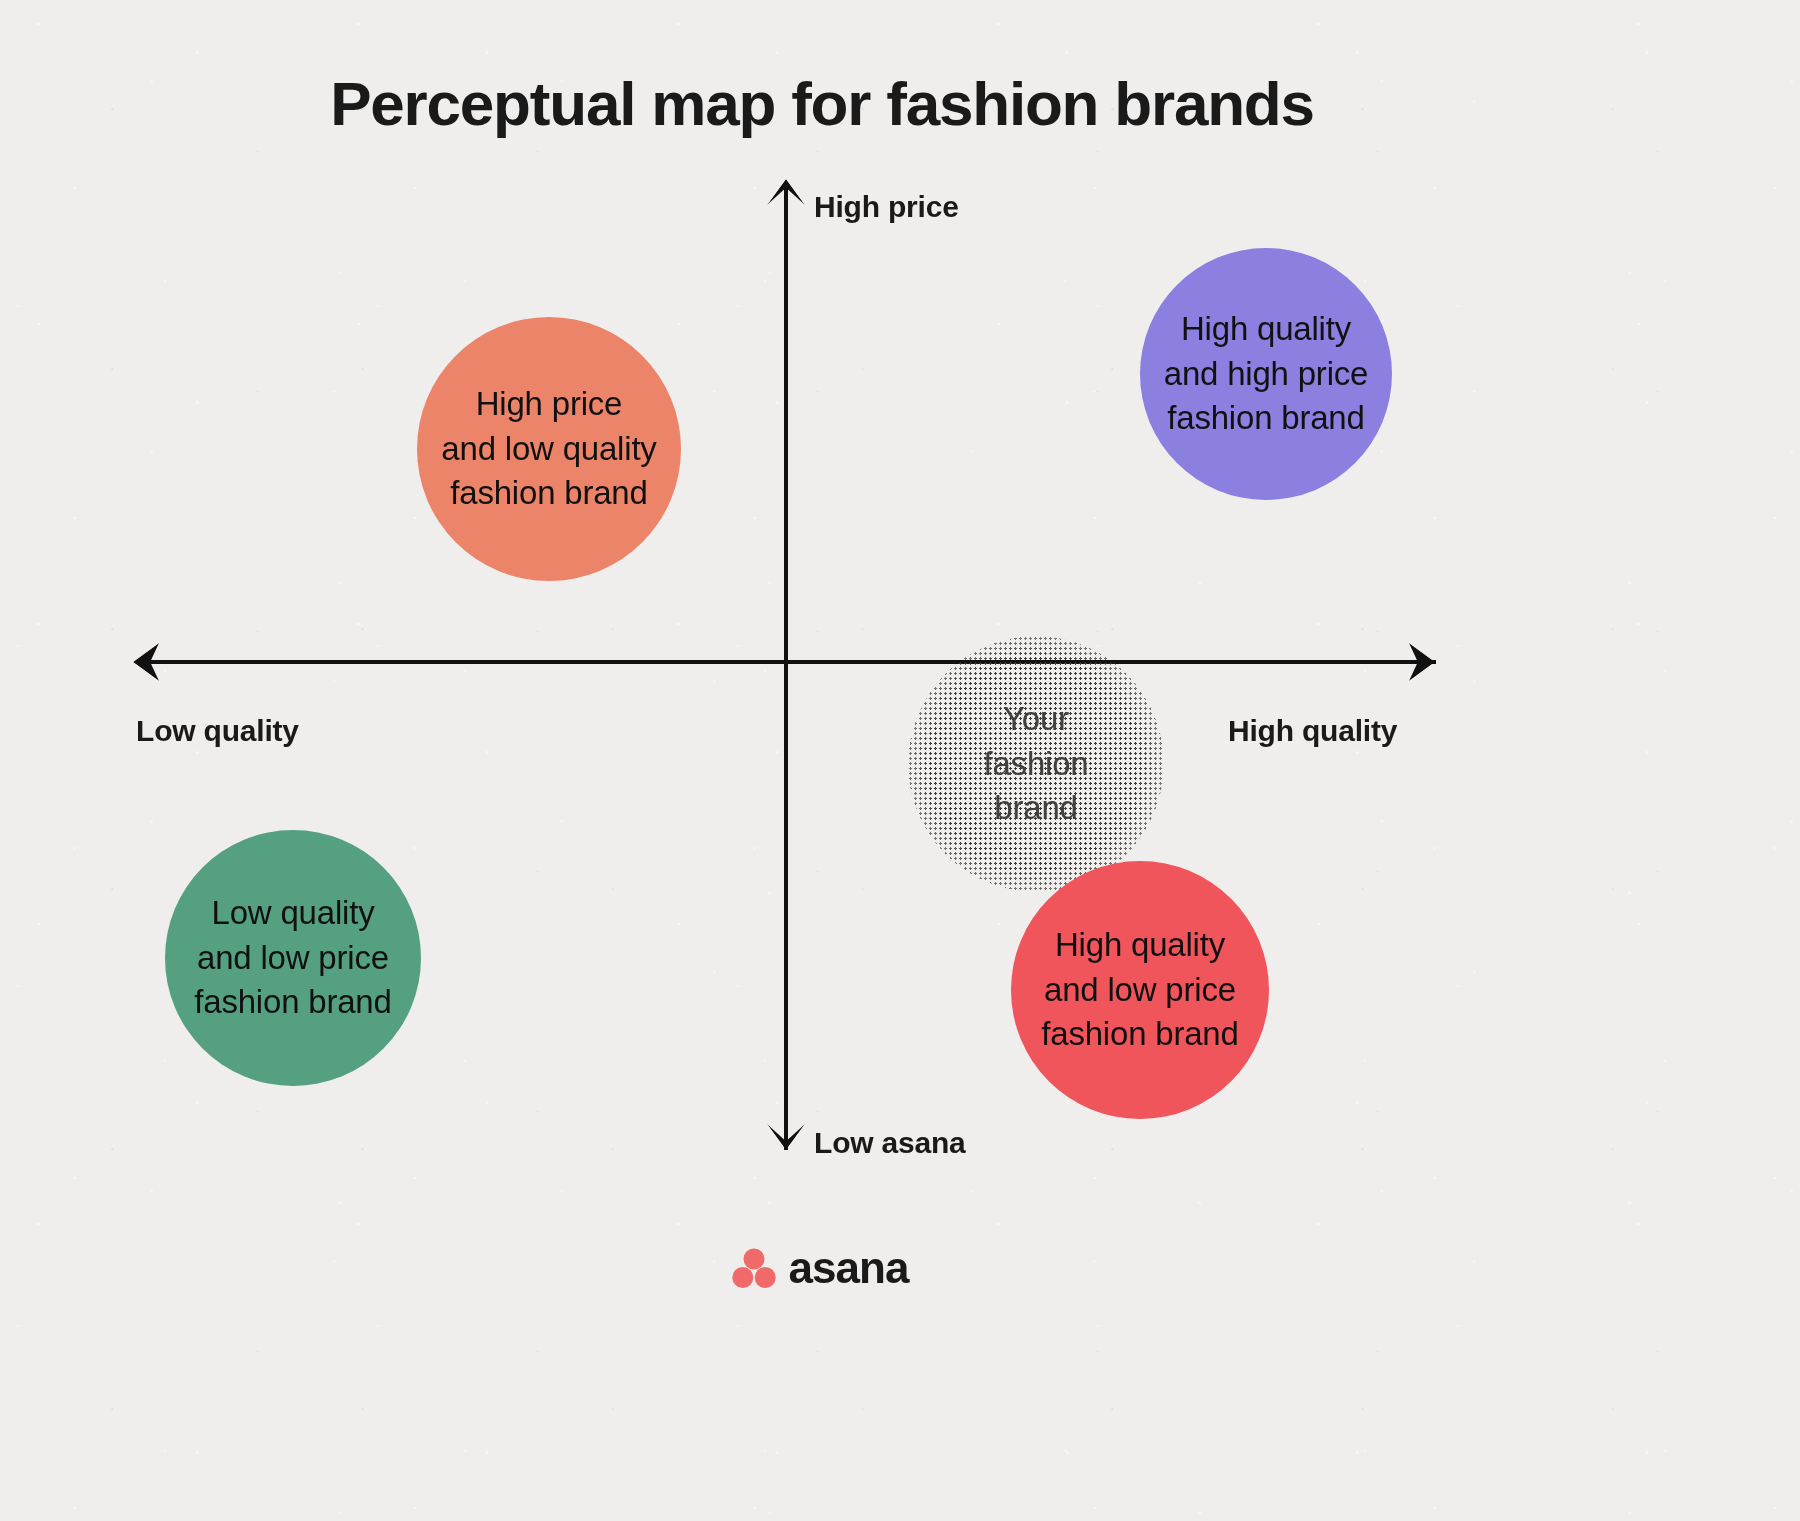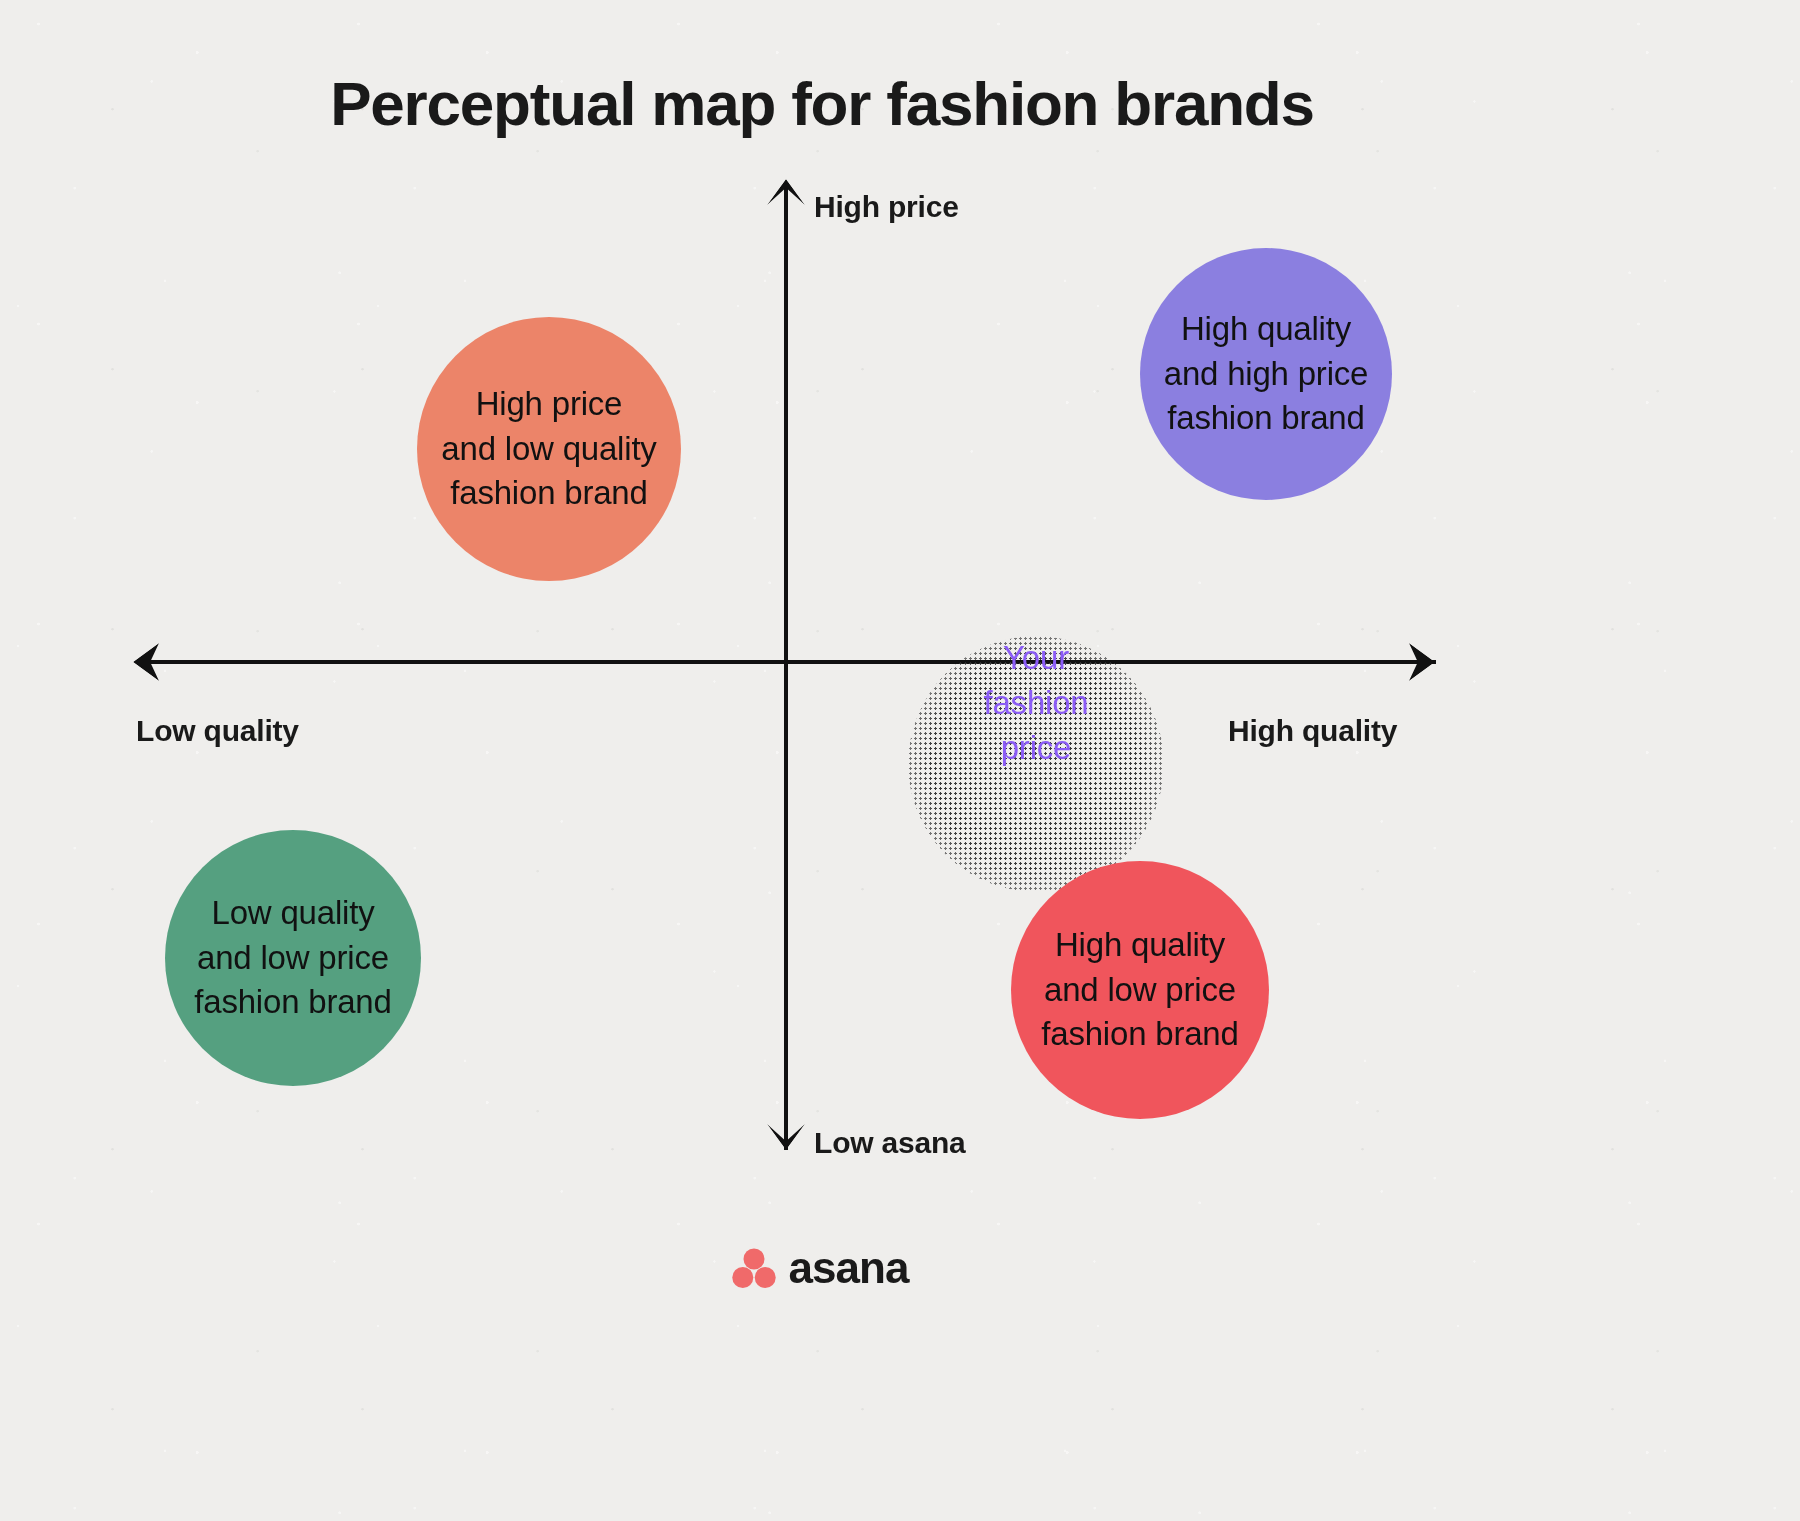--- a/index.html
+++ b/index.html
@@ -161,25 +161,26 @@
     background-size: 5px 5px;
     -webkit-mask-image: radial-gradient(circle at 50% 50%, #000 58%, rgba(0,0,0,.55) 74%, rgba(0,0,0,.15) 90%, transparent 100%);
     mask-image: radial-gradient(circle at 50% 50%, #000 58%, rgba(0,0,0,.55) 74%, rgba(0,0,0,.15) 90%, transparent 100%);
   }
   
   #bubble-your-fashion-brand-label {
     position: absolute;
     left: 908px; top: 636px;
     width: 256px; height: 256px;
     display: flex;
+    align-items: center;
     justify-content: center;
     text-align: center;
     font-size: 33px;
     line-height: 1.36;
-    color: #8b5cf6;
+    color: #404040;
     letter-spacing: -0.2px;
   }
 
   
   #asana-logo {
     position: absolute;
     left: 0;
     top: 1246px;
     width: 1640px;
     display: flex;
@@ -237,21 +238,21 @@
     <span>and low price</span><br>
     <span>fashion brand</span>
   </div>
 </div>
 
 <div class="bubble" id="bubble-your-fashion-brand"></div>
 <div id="bubble-your-fashion-brand-label">
   <div class="bubble-text">
     <span>Your</span><br>
     <span>fashion</span><br>
-    <span>price</span>
+    <span>brand</span>
   </div>
 </div>
 
 <div class="bubble" id="bubble-high-quality-low-price">
   <div class="bubble-text">
     <span>High quality</span><br>
     <span>and low price</span><br>
     <span>fashion brand</span>
   </div>
 </div>

